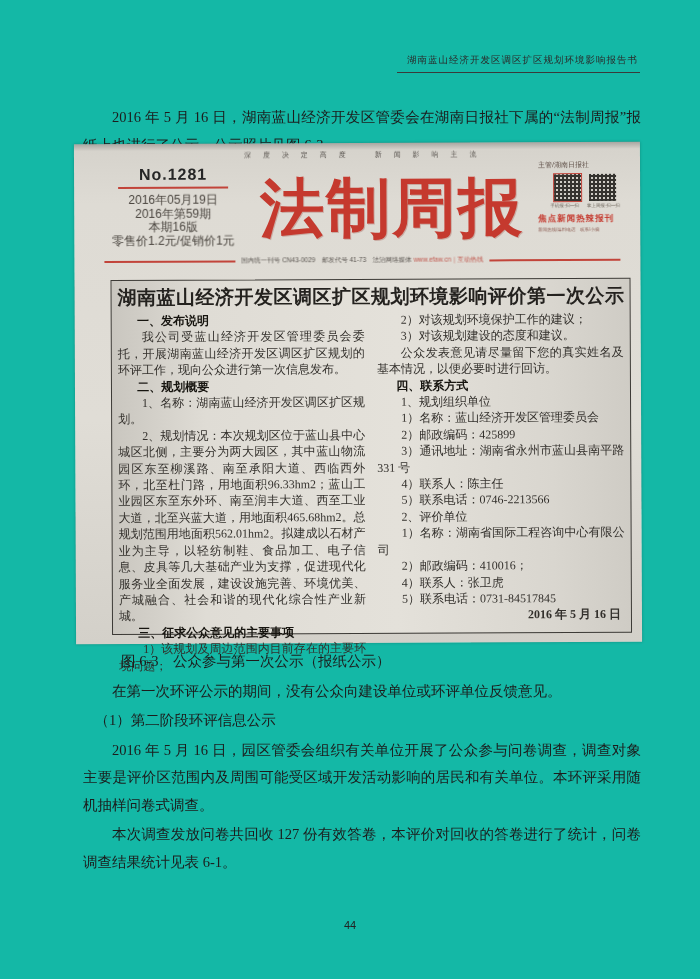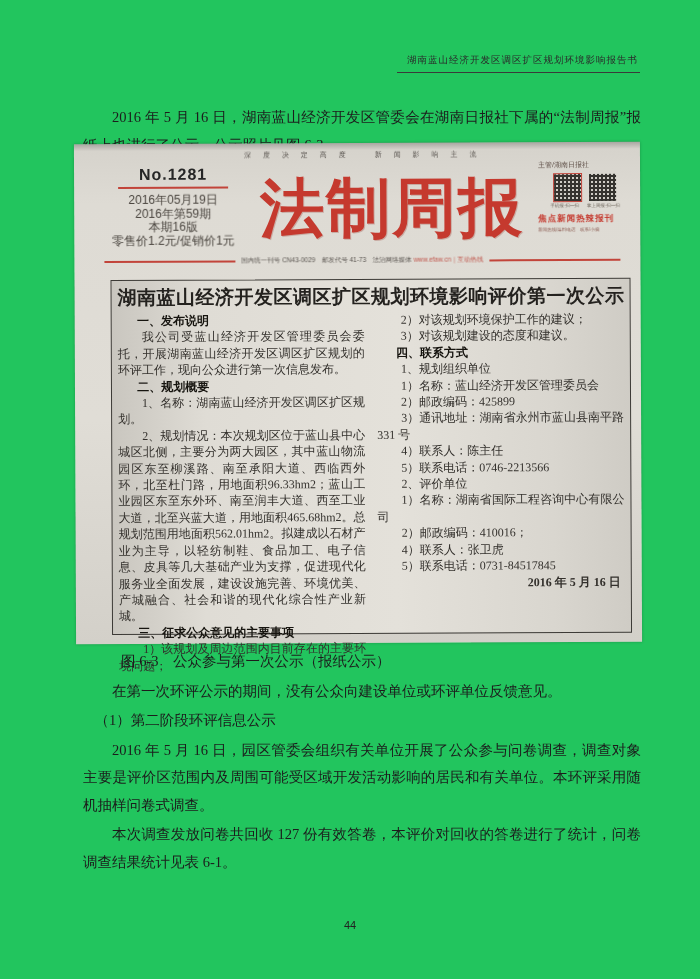--- a/index.html
+++ b/index.html
@@ -1,16 +1,16 @@
 <!DOCTYPE html>
 <html><head>
 <meta charset="utf-8">
 <style>
   html,body{margin:0;padding:0;background:#e9e9e9;}
-  .page{position:relative;width:700px;height:979px;background:#22c55e;margin:0 auto;
+  .page{position:relative;width:700px;height:979px;background:#14b8a6;margin:0 auto;
         font-family:"Liberation Serif","DejaVu Serif",serif;color:#1c1c1c;overflow:hidden;}
 
   
   .doc-header{position:absolute;top:54px;right:60px;font-size:9.5px;letter-spacing:1px;
               color:#2a2a2a;border-bottom:1.5px solid #3a3a3a;padding:0 2px 5px 10px;}
 
   
   .intro{position:absolute;top:88px;left:83px;width:558px;font-size:14.5px;line-height:28px;
          text-align:justify;text-indent:2em;}
 
@@ -120,20 +120,21 @@
             <div class="n-para">我公司受蓝山经济开发区管理委员会委托，开展湖南蓝山经济开发区调区扩区规划的环评工作，现向公众进行第一次信息发布。</div>
             <div class="n-heading">二、规划概要</div>
             <div class="n-para">1、名称：湖南蓝山经济开发区调区扩区规划。</div>
             <div class="n-para">2、规划情况：本次规划区位于蓝山县中心城区北侧，主要分为两大园区，其中蓝山物流园区东至柳溪路、南至承阳大道、西临西外环，北至杜门路，用地面积96.33hm2；蓝山工业园区东至东外环、南至润丰大道、西至工业大道，北至兴蓝大道，用地面积465.68hm2。总规划范围用地面积562.01hm2。拟建成以石材产业为主导，以轻纺制鞋、食品加工、电子信息、皮具等几大基础产业为支撑，促进现代化服务业全面发展，建设设施完善、环境优美、产城融合、社会和谐的现代化综合性产业新城。</div>
             <div class="n-heading">三、征求公众意见的主要事项</div>
             <div class="n-para">1）该规划及周边范围内目前存在的主要环境问题；</div>
           </div>
         <div class="col">
             <div class="n-para">2）对该规划环境保护工作的建议；</div>
             <div class="n-para">3）对该规划建设的态度和建议。</div>
+            <div class="n-para">公众发表意见请尽量留下您的真实姓名及基本情况，以便必要时进行回访。</div>
             <div class="n-heading">四、联系方式</div>
             <div class="n-para">1、规划组织单位</div>
             <div class="n-para">1）名称：蓝山经济开发区管理委员会</div>
             <div class="n-para">2）邮政编码：425899</div>
             <div class="n-para">3）通讯地址：湖南省永州市蓝山县南平路 331 号</div>
             <div class="n-para">4）联系人：陈主任</div>
             <div class="n-para">5）联系电话：0746-2213566</div>
             <div class="n-para">2、评价单位</div>
             <div class="n-para">1）名称：湖南省国际工程咨询中心有限公司</div>
             <div class="n-para">2）邮政编码：410016；</div>

